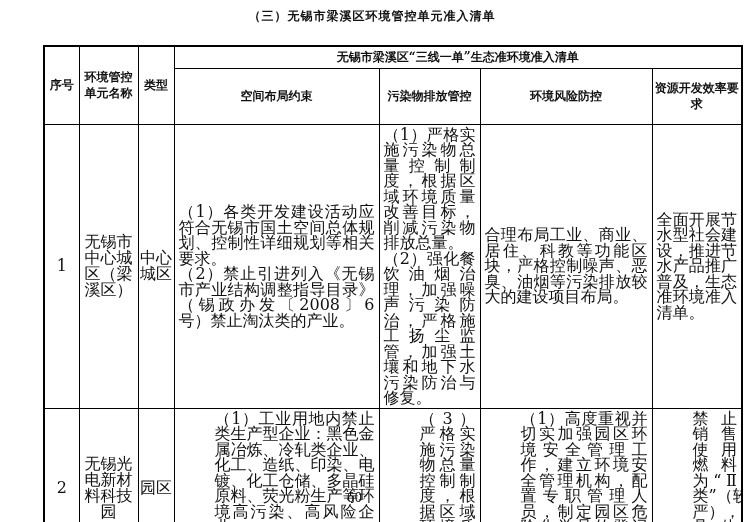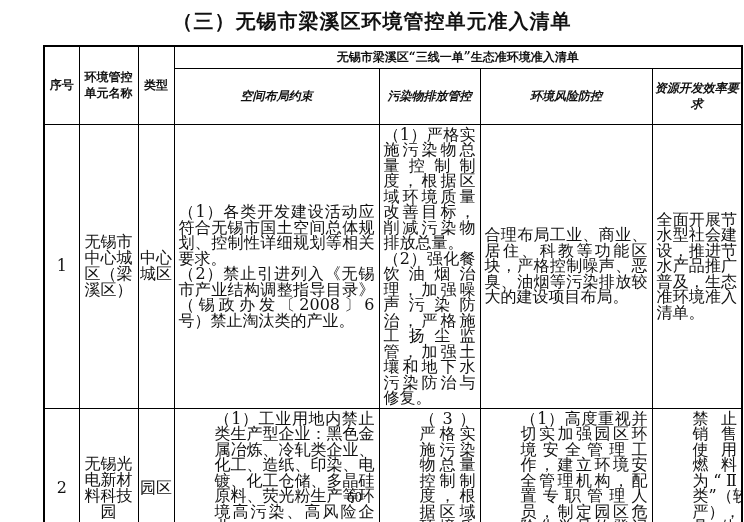--- a/index.html
+++ b/index.html
@@ -6,21 +6,21 @@
   body{
     width:744px;height:522px;
     background:#ffffff;
     position:relative;
     font-family:"DejaVu Serif","Liberation Serif",serif;
     color:#111;
   }
   .doc-title{
     position:absolute;top:8px;left:0;width:744px;
     text-align:center;
-    font-size:20px;font-weight:bold;
+    font-size:12px;font-weight:bold;
     letter-spacing:1px;
   }
   table.env-table{
     position:absolute;left:43px;top:45px;
     width:698px;
     border-collapse:collapse;
     table-layout:fixed;
     border:2px solid #000;
   }
   .env-table th,.env-table td{
@@ -30,21 +30,21 @@
     overflow:hidden;
   }
   .env-table th{
     font-size:12px;font-weight:bold;
     text-align:center;
     line-height:16px;
     white-space:pre-line;
     margin-left:20px;
   }
   .span-head{height:22px;}
-  .col-head{height:56px;font-style:italic;}
+  .col-head{height:56px;}
   .txt{
     font-size:16px;
     line-height:15.5px;
     text-align:justify;
     white-space:pre-line;
     padding:2px 4px;
     overflow:hidden;
   }
   .center-cell{
     font-size:16px;line-height:16px;

